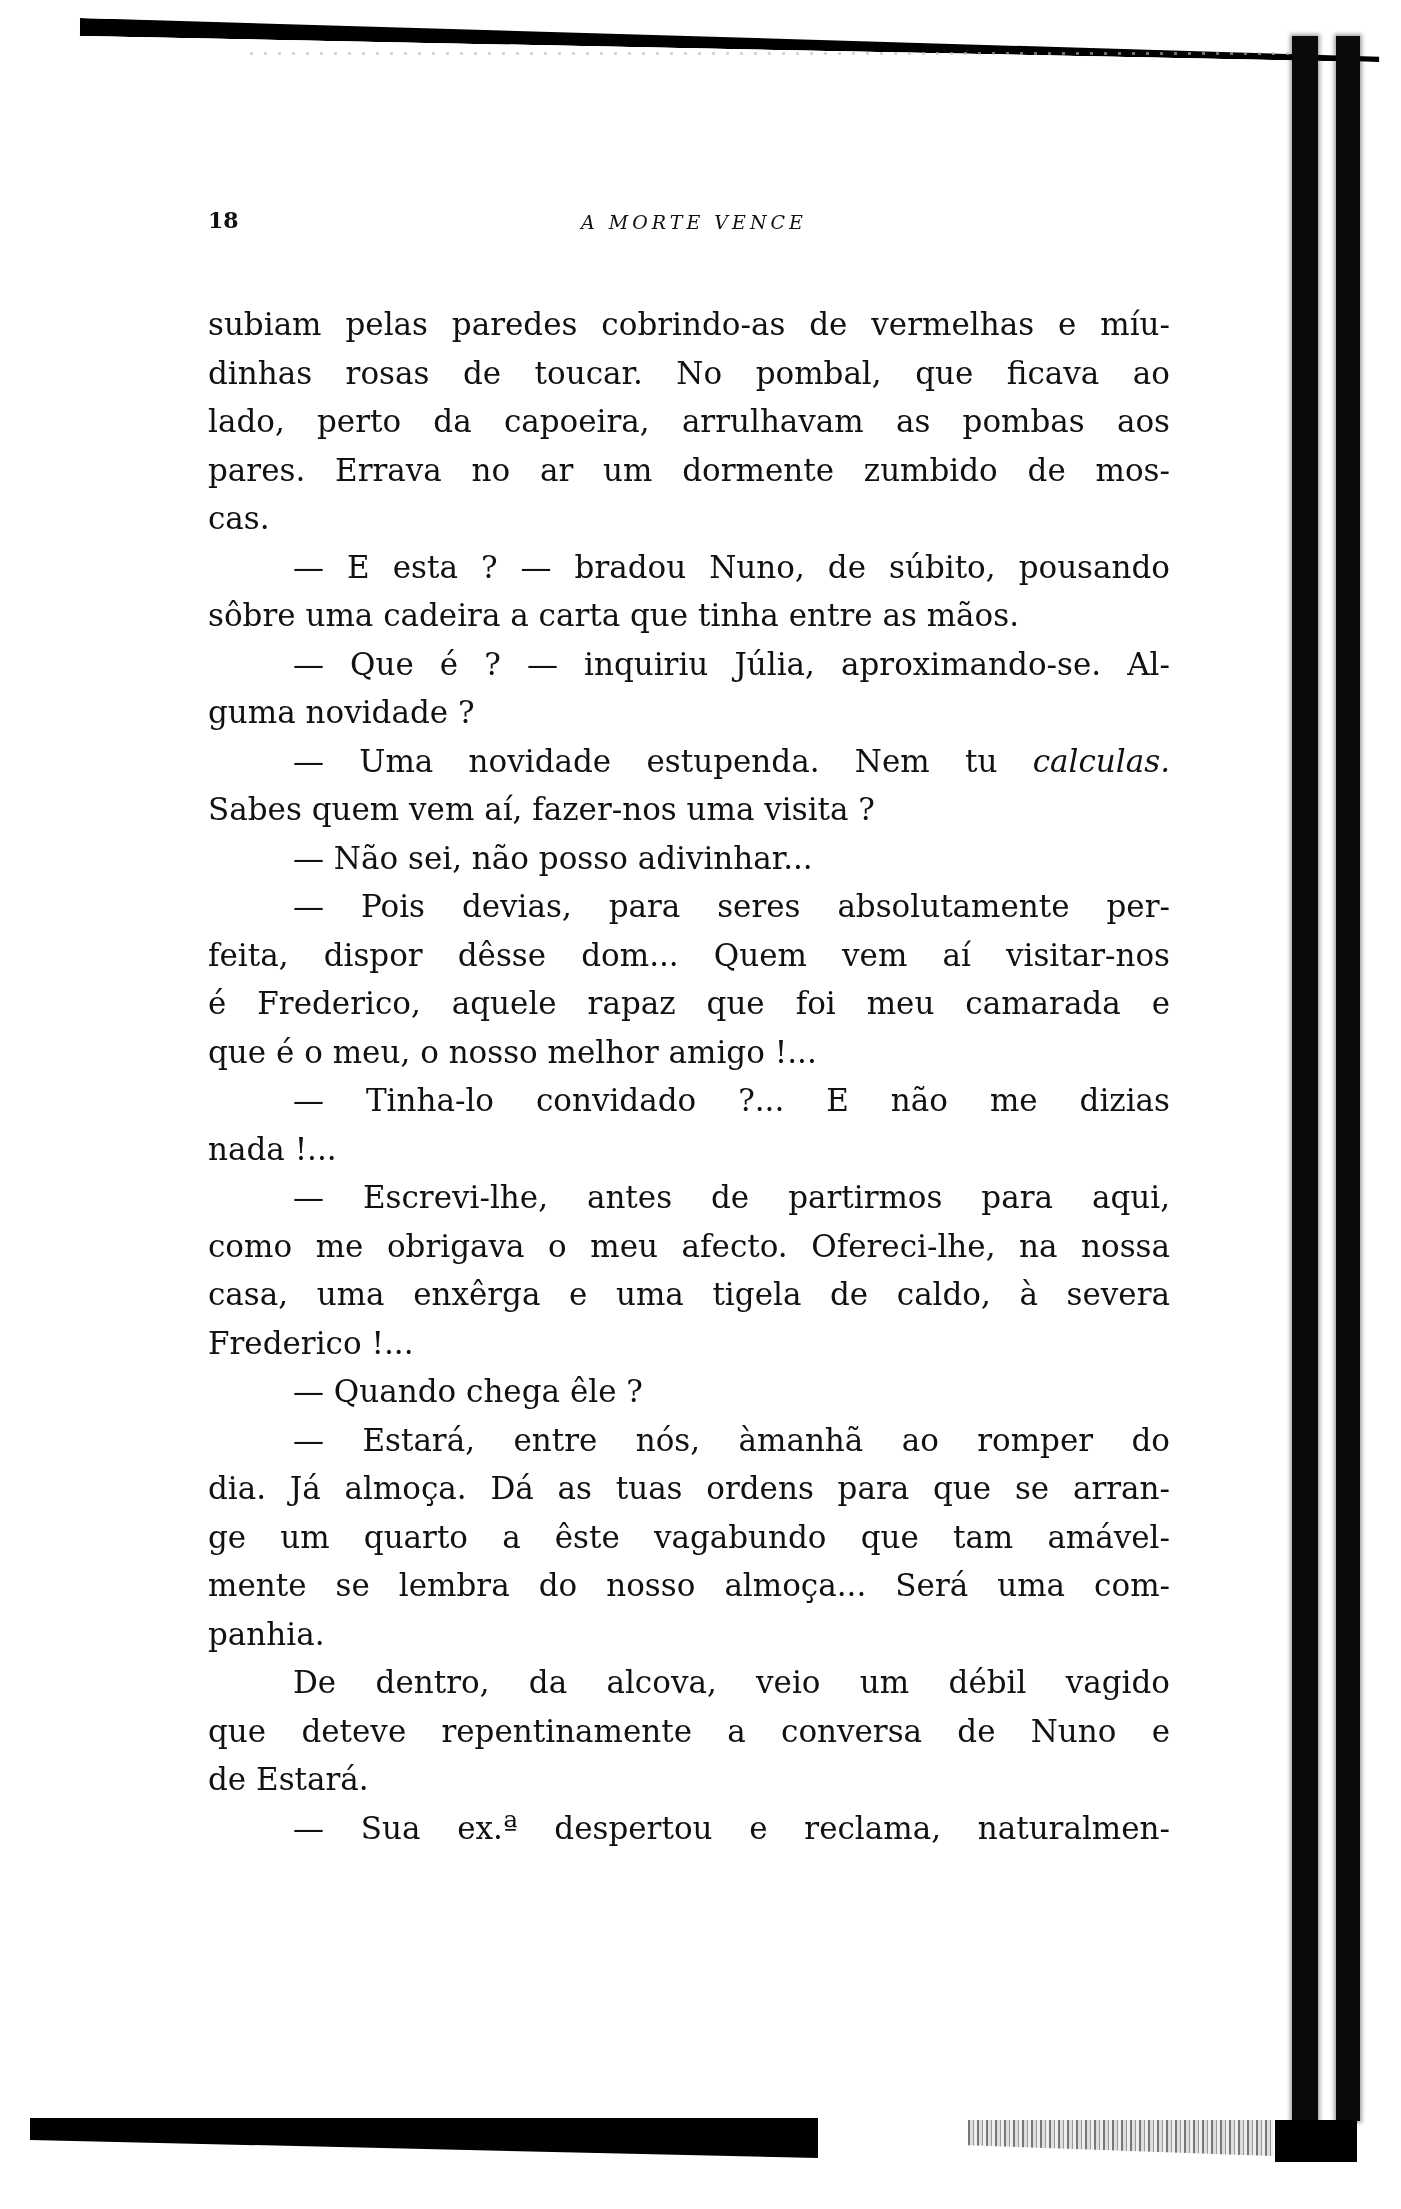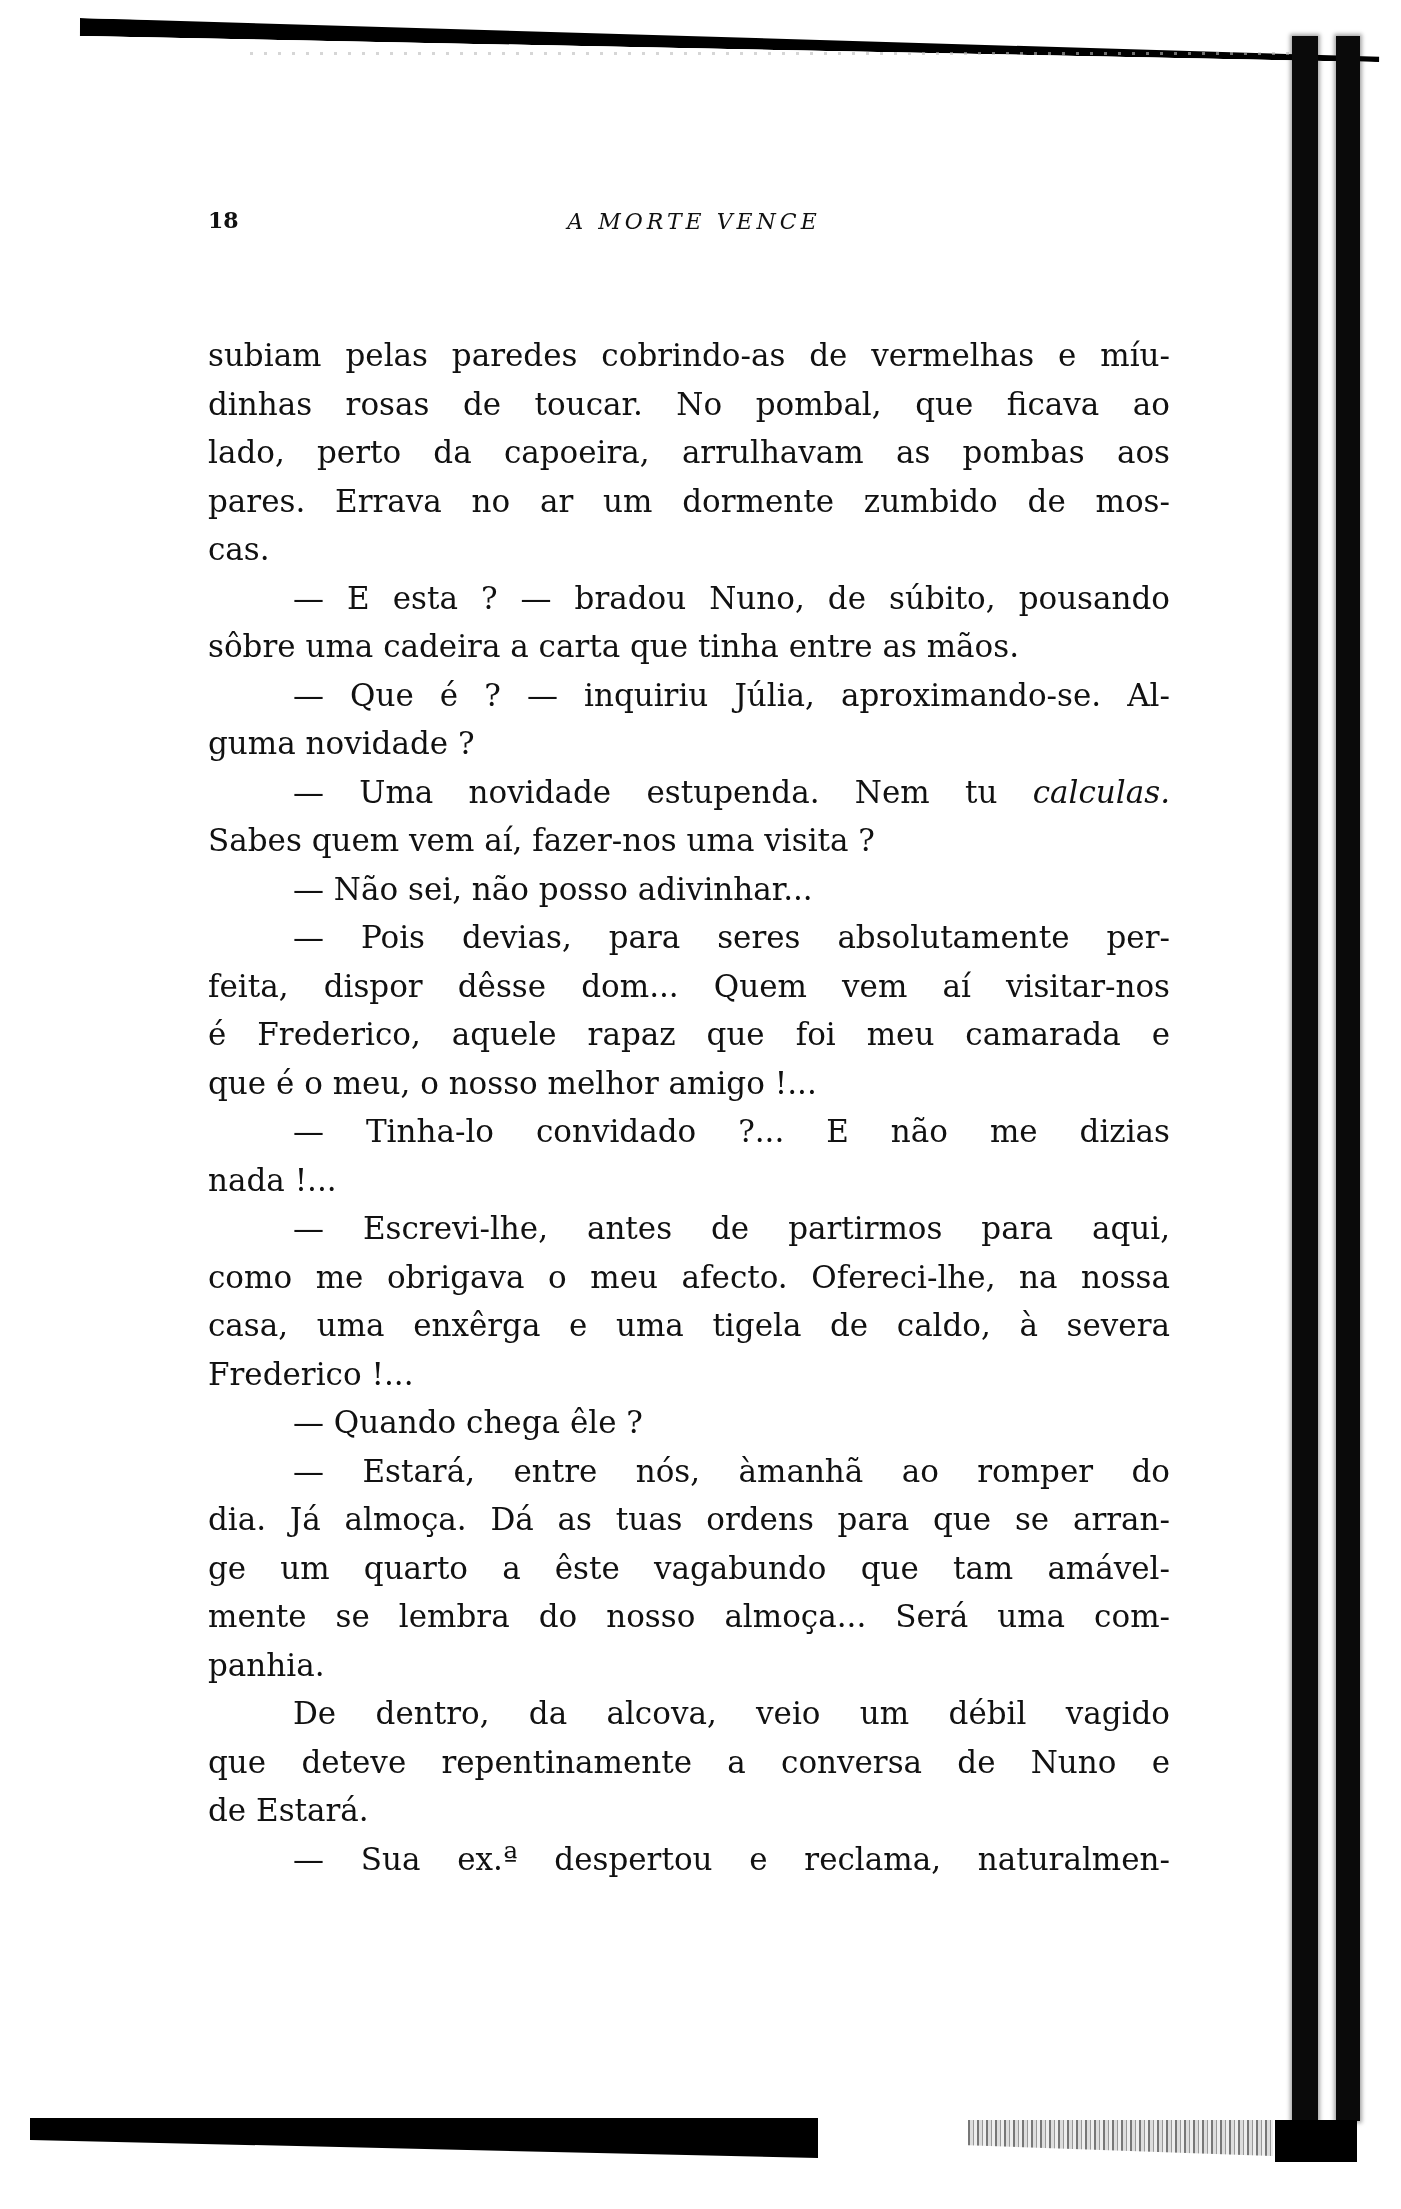--- a/index.html
+++ b/index.html
@@ -34,26 +34,26 @@
   .bottom-block-right {
     position: absolute; left: 1275px; top: 2120px; width: 82px; height: 42px; background: #000;
   }
   .running-head {
     position: absolute; left: 208px; top: 200px; width: 962px; height: 40px;
   }
   .page-number {
     position: absolute; left: 0; top: 0; font-size: 22px; font-weight: bold; line-height: 40px;
   }
   .book-title {
-    position: absolute; left: 0; right: 0; top: 2px; text-align: center; font-size: 22px;
+    position: absolute; left: 0; right: 0; top: 2px; text-align: center; font-size: 19px;
     font-style: italic; letter-spacing: 4px; line-height: 40px; padding-left: 10px;
   }
   .body-text {
     position: absolute; left: 208px; top: 300px; width: 962px;
-    font-size: 31px; line-height: 48.5px; margin-top: 31px;
+    font-size: 31px; line-height: 48.5px;
   }
   .line { display: block; white-space: nowrap; height: 48.5px; }
   .line.j { text-align: justify; text-align-last: justify; }
   .line.indent { padding-left: 85px; }
   .line.l { text-align: right; text-align-last: left; }
   .em { font-style: italic; }
 </style>
 </head>
 <body>
 

